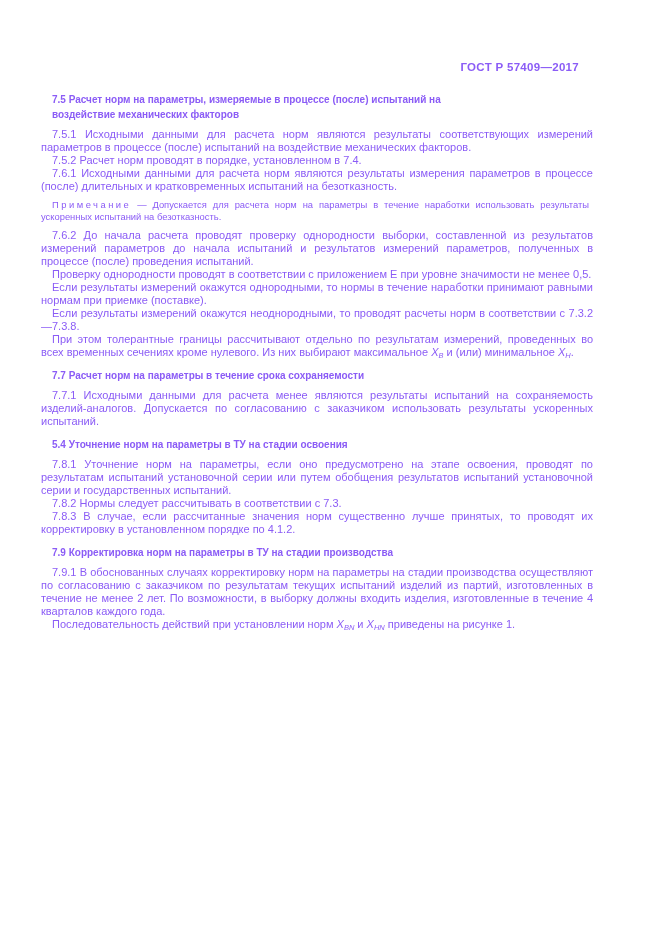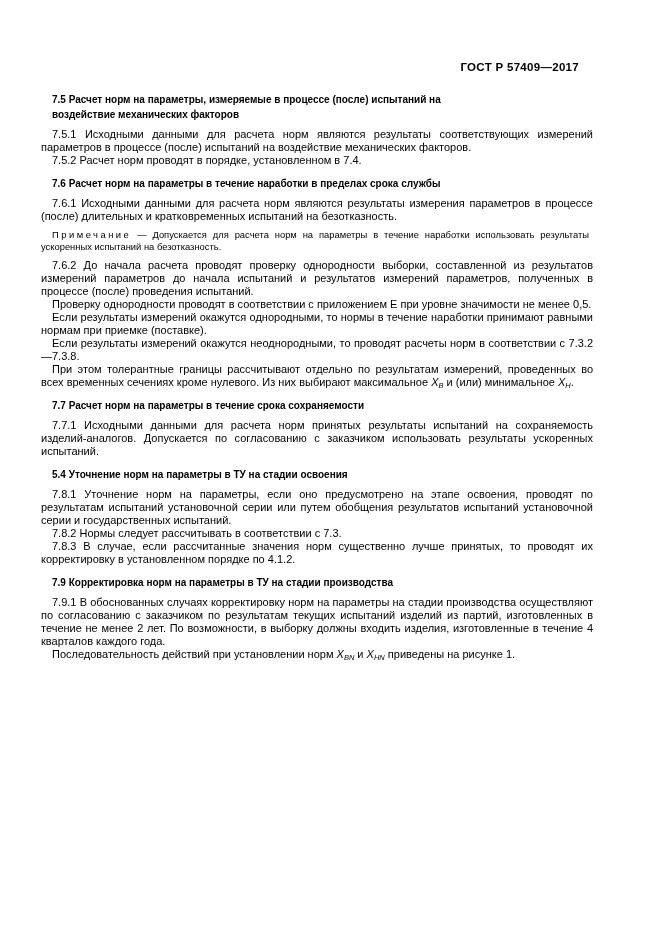--- a/index.html
+++ b/index.html
@@ -2,21 +2,21 @@
 <html lang="ru"><head>
 <meta charset="utf-8">
 <style>
   html, body { margin: 0; padding: 0; background: #ffffff; }
   .page {
     position: relative;
     width: 661px;
     height: 935px;
     background: #ffffff;
     font-family: "Liberation Sans", sans-serif;
-    color: #000000;
+    color: #8b5cf6;
     overflow: hidden;
   }
   .running-header {
     position: absolute;
     top: 61px;
     left: 41px;
     right: 82px;
     text-align: right;
     font-size: 11.5px;
     font-weight: bold;
@@ -78,33 +78,32 @@
     <span>ГОСТ Р 57409—2017</span>
   </div>
 
   <main class="content">
 
     <h2 class="first">7.5 Расчет норм на параметры, измеряемые в процессе (после) испытаний на
 воздействие механических факторов</h2>
     <p>7.5.1 Исходными данными для расчета норм являются результаты соответствующих измерений параметров в процессе (после) испытаний на воздействие механических факторов.</p>
     <p>7.5.2 Расчет норм проводят в порядке, установленном в 7.4.</p>
 
-    <h2>7.6 Расчет норм на параметры в течение наработки в пределах срока службы</h2>
     <p>7.6.1 Исходными данными для расчета норм являются результаты измерения параметров в процессе (после) длительных и кратковременных испытаний на безотказность.</p>
 
     <div class="note"><span class="note-label">Примечание</span><span> — Допускается для расчета норм на параметры в течение наработки использовать результаты ускоренных испытаний на безотказность.</span></div>
 
     <p>7.6.2 До начала расчета проводят проверку однородности выборки, составленной из результатов измерений параметров до начала испытаний и результатов измерений параметров, полученных в процессе (после) проведения испытаний.</p>
     <p>Проверку однородности проводят в соответствии с приложением Е при уровне значимости не менее 0,5.</p>
     <p>Если результаты измерений окажутся однородными, то нормы в течение наработки принимают равными нормам при приемке (поставке).</p>
     <p>Если результаты измерений окажутся неоднородными, то проводят расчеты норм в соответствии с 7.3.2—7.3.8.</p>
     <p><span>При этом толерантные границы рассчитывают отдельно по результатам измерений, проведенных во всех временных сечениях кроме нулевого. Из них выбирают максимальное </span><span class="var">X</span><sub class="var-sub">В</sub><span> и (или) минимальное </span><span class="var">X</span><sub class="var-sub">Н</sub><span>.</span></p>
 
     <h2>7.7 Расчет норм на параметры в течение срока сохраняемости</h2>
-    <p>7.7.1 Исходными данными для расчета норм принятых результаты испытаний на сохраняемость изделий-аналогов. Допускается по согласованию с заказчиком использовать результаты ускоренных испытаний.</p>
+    <p>7.7.1 Исходными данными для расчета менее являются результаты испытаний на сохраняемость изделий-аналогов. Допускается по согласованию с заказчиком использовать результаты ускоренных испытаний.</p>
 
     <h2>5.4 Уточнение норм на параметры в ТУ на стадии освоения</h2>
     <p>7.8.1 Уточнение норм на параметры, если оно предусмотрено на этапе освоения, проводят по результатам испытаний установочной серии или путем обобщения результатов испытаний установочной серии и государственных испытаний.</p>
     <p>7.8.2 Нормы следует рассчитывать в соответствии с 7.3.</p>
     <p>7.8.3 В случае, если рассчитанные значения норм существенно лучше принятых, то проводят их корректировку в установленном порядке по 4.1.2.</p>
 
     <h2>7.9 Корректировка норм на параметры в ТУ на стадии производства</h2>
     <p>7.9.1 В обоснованных случаях корректировку норм на параметры на стадии производства осуществляют по согласованию с заказчиком по результатам текущих испытаний изделий из партий, изготовленных в течение не менее 2 лет. По возможности, в выборку должны входить изделия, изготовленные в течение 4 кварталов каждого года.</p>
     <p><span>Последовательность действий при установлении норм </span><span class="var">X</span><sub class="var-sub">ВN</sub><span> и </span><span class="var">X</span><sub class="var-sub">НN</sub><span> приведены на рисунке 1.</span></p>
 

